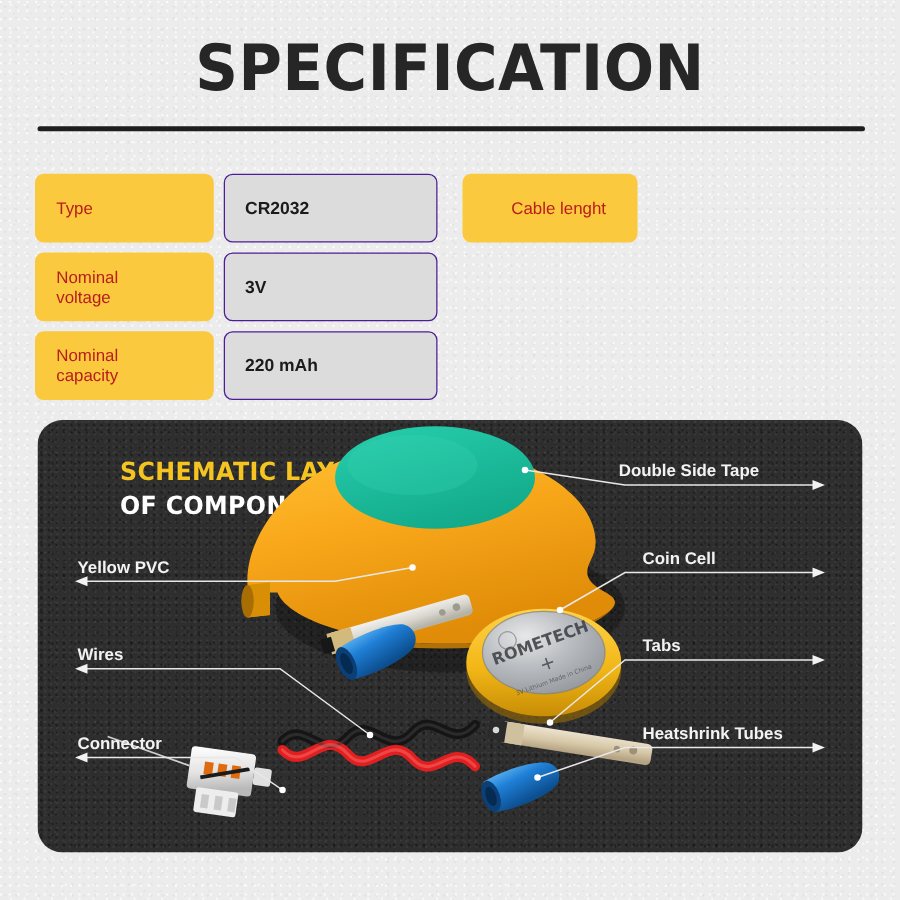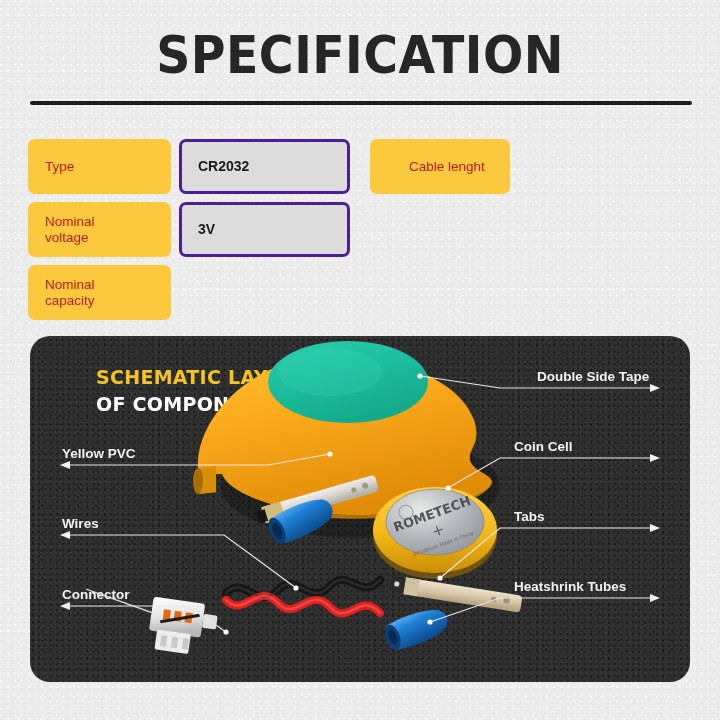--- a/index.html
+++ b/index.html
@@ -82,21 +82,21 @@
     font-size: 13.5px;
     line-height: 16px;
     color: #b91c1c;
     font-weight: normal;
     white-space: pre-line;
   }
   .spec-col.right .spec-key { width: 140px; padding-left: 39px; }
   .spec-val {
     flex: 1;
     background: #dcdcdc;
-    border: 3px solid #4c1d95;
+    border: 1px solid #4c1d95;
     border-radius: 7px;
     display: flex;
     align-items: center;
     padding-left: 16px;
     padding-right: 8px;
     box-sizing: border-box;
     font-size: 14px;
     line-height: 17px;
     color: #1b1b1b;
     font-weight: bold;
@@ -177,20 +177,21 @@
       <div class="spec-val">CR2032</div>
     </div>
     <div class="spec-row">
       <div class="spec-key">Nominal
 voltage</div>
       <div class="spec-val">3V</div>
     </div>
     <div class="spec-row">
       <div class="spec-key">Nominal
 capacity</div>
+      <div class="spec-val">220 mAh</div>
     </div>
   </div>
 
   <div class="spec-col right">
     <div class="spec-row">
       <div class="spec-key">Cable lenght</div>
     </div>
     <div class="spec-row">
     </div>
   </div>
@@ -377,18 +378,18 @@
       <circle cx="418" cy="152" r="2.6"></circle>
       <circle cx="410" cy="242" r="2.6"></circle>
       <circle cx="400" cy="286" r="2.6"></circle>
     </g>
   </svg>
 
   <div class="callout left" style="left:32px;  top:110px;">Yellow PVC</div>
   <div class="callout left" style="left:32px;  top:180px;">Wires</div>
   <div class="callout left" style="left:32px;  top:251px;">Connector</div>
 
-  <div class="callout right" style="left:507px; top:33px;">Double Side Tape</div>
+  <div class="callout right" style="left:465px; top:33px;">Double Side Tape</div>
   <div class="callout right" style="left:484px; top:103px;">Coin Cell</div>
   <div class="callout right" style="left:484px; top:173px;">Tabs</div>
   <div class="callout right" style="left:484px; top:243px;">Heatshrink Tubes</div>
 
 </div>
 
 </body></html>

